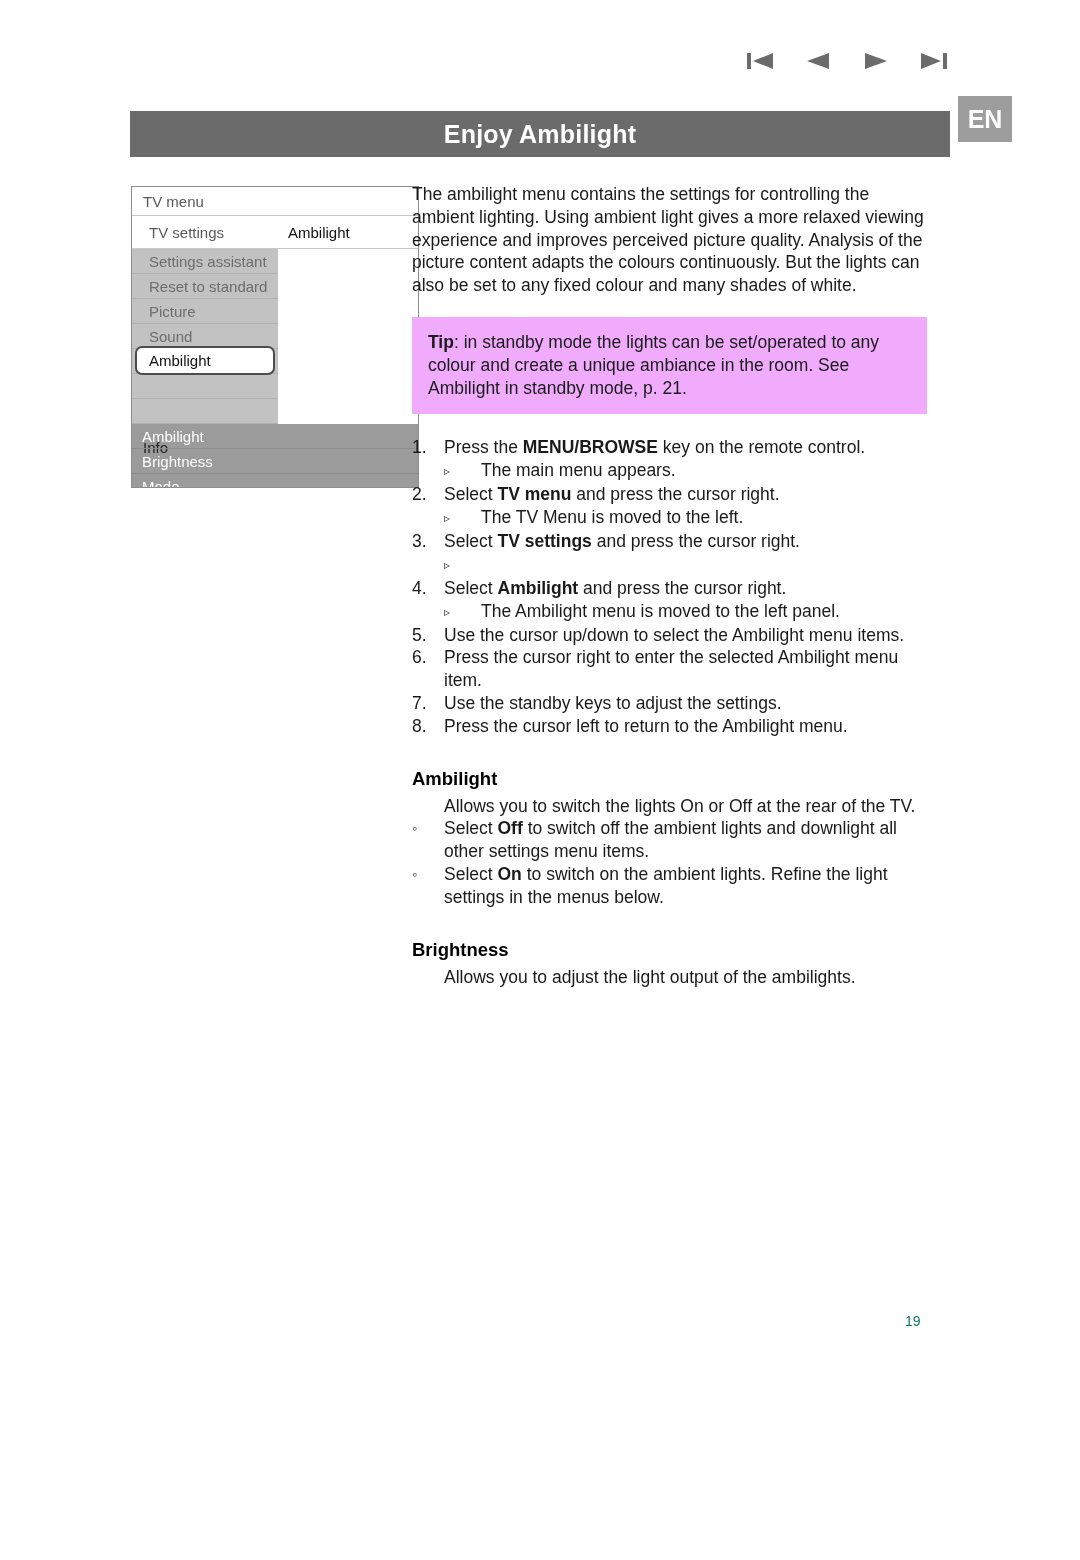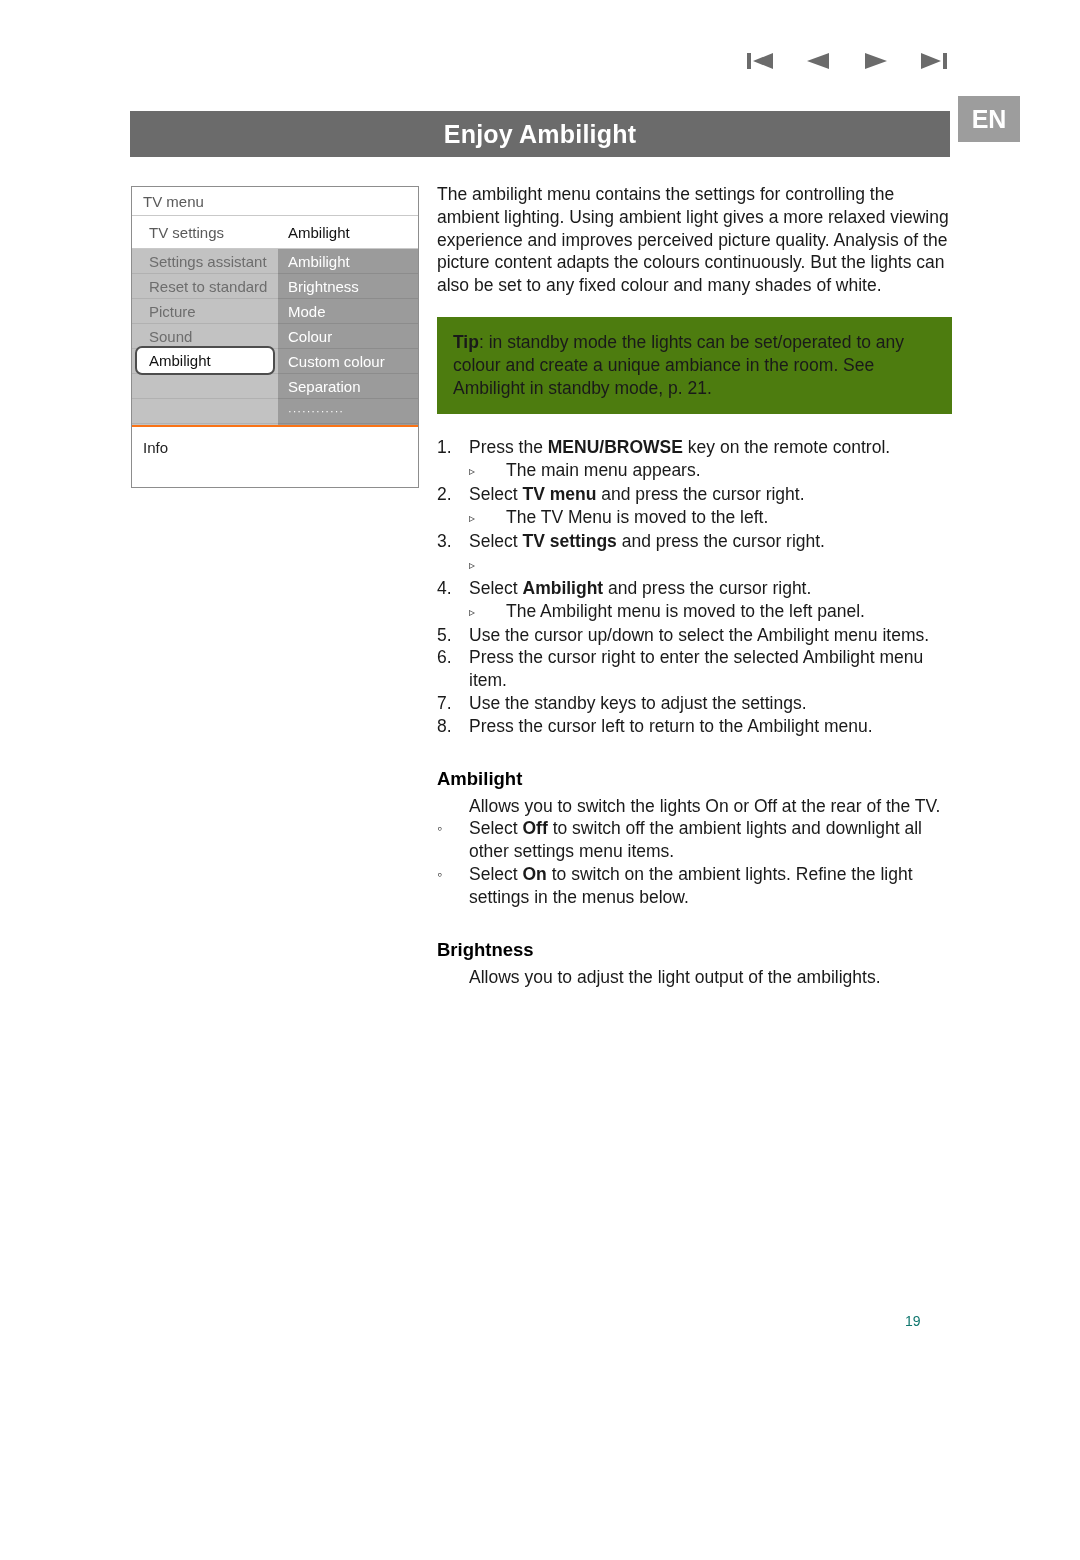--- a/index.html
+++ b/index.html
@@ -51,21 +51,21 @@
   .header-title {
     color: #ffffff;
     font-size: 25px;
     font-weight: bold;
     letter-spacing: 0.2px;
   }
   .lang-badge {
     position: absolute;
     left: 958px;
     top: 96px;
-    width: 62px;
+    width: 54px;
     height: 46px;
     background: #9d9d9d;
     color: #ffffff;
     font-size: 25px;
     font-weight: bold;
     display: flex;
     align-items: center;
     justify-content: center;
   }
 
@@ -106,20 +106,21 @@
   }
   .tvm-subbar .right {
     flex: 1;
     padding-left: 10px;
     color: #111111;
     box-sizing: border-box;
   }
   .tvm-body {
     display: flex;
     height: 176px;
+    flex-direction: column;
   }
   .tvm-col-left {
     width: 146px;
     background: #c2c2c2;
   }
   .tvm-col-right {
     flex: 1;
     background: #9b9b9b;
   }
   .tvm-row {
@@ -170,32 +171,32 @@
     display: flex;
     align-items: flex-start;
     padding: 12px 0 0 11px;
     color: #222222;
     box-sizing: border-box;
   }
 
   
   .content {
     position: absolute;
-    left: 437px;
+    left: 412px;
     top: 183px;
     width: 515px;
   }
   .intro {
     font-size: 17.5px;
     line-height: 22.8px;
     color: #1a1a1a;
   }
   .tipbox {
     margin-top: 20px;
-    background: #4d7c0f;
+    background: #f0abfc;
     padding: 14px 16px 15px 16px;
     font-size: 17.5px;
     line-height: 22.8px;
     color: #1a1a1a;
     box-sizing: border-box;
     width: 515px;
   }
 
   
   .steps { margin-top: 22px; }

